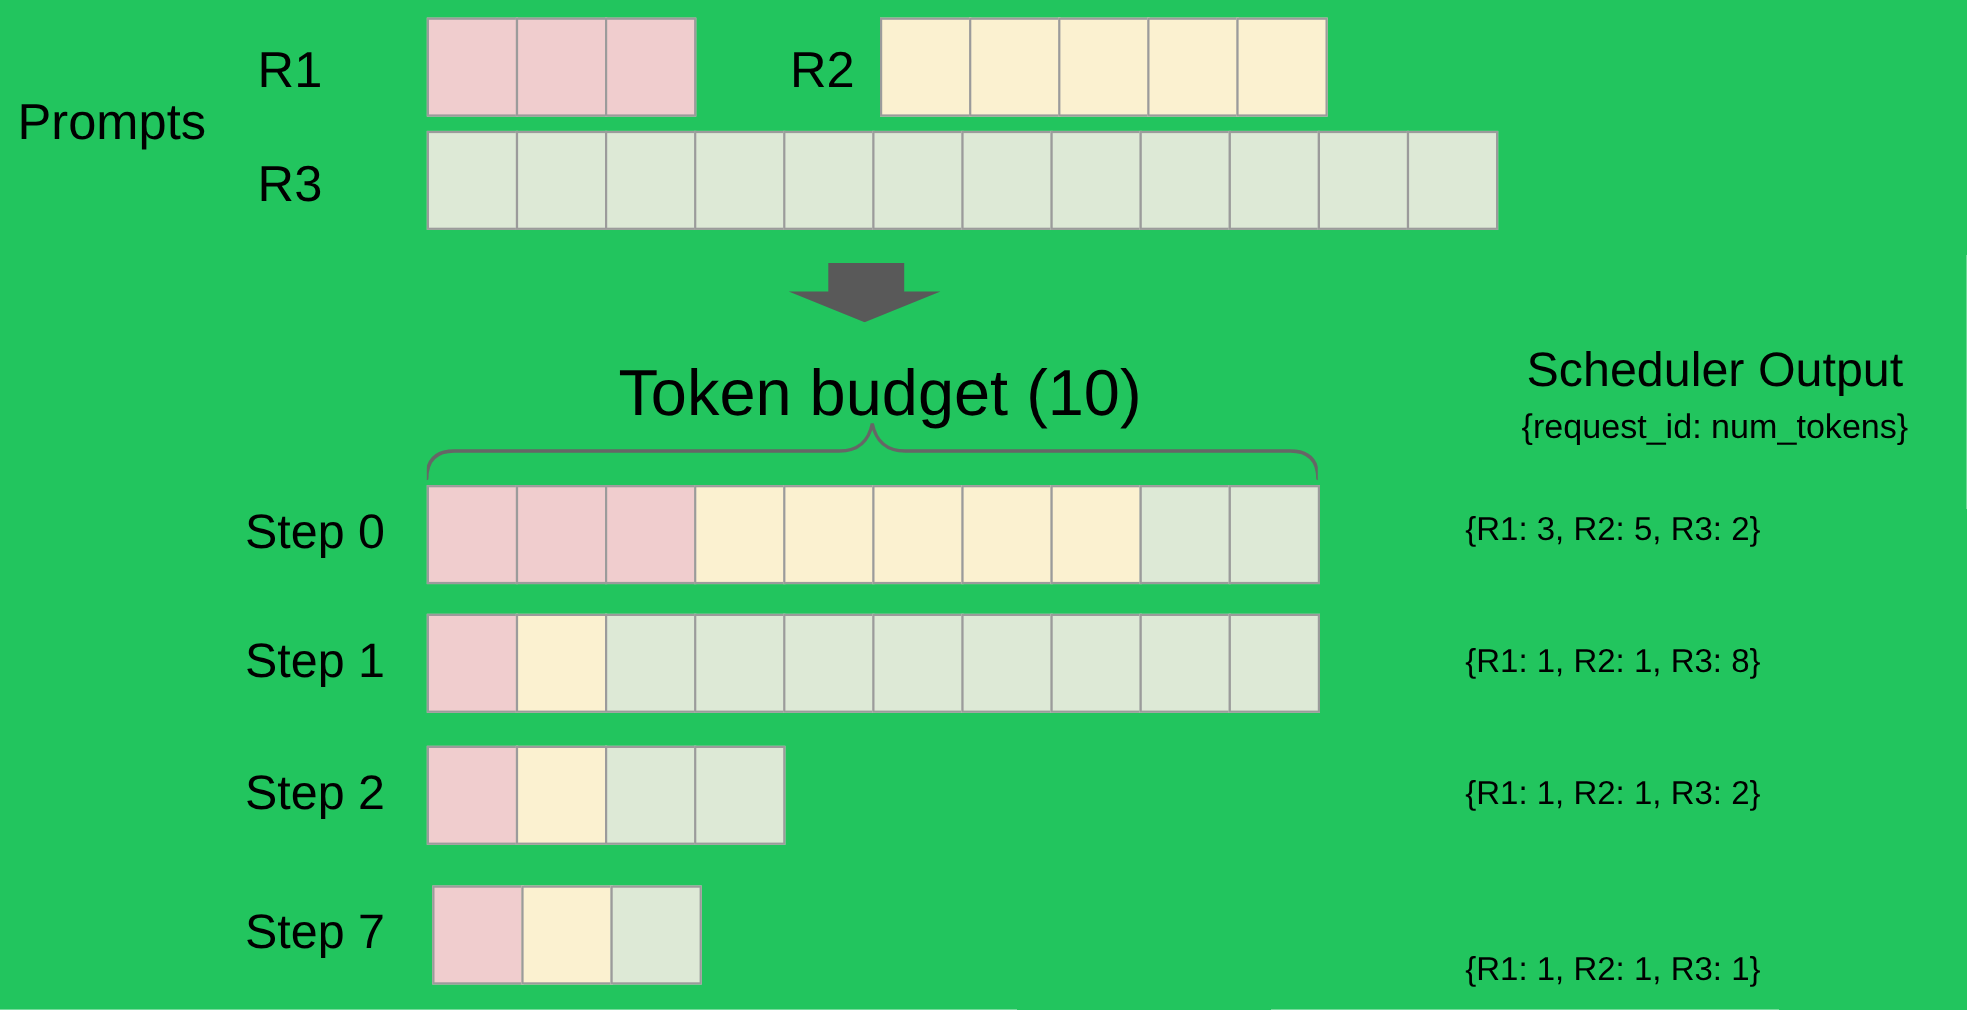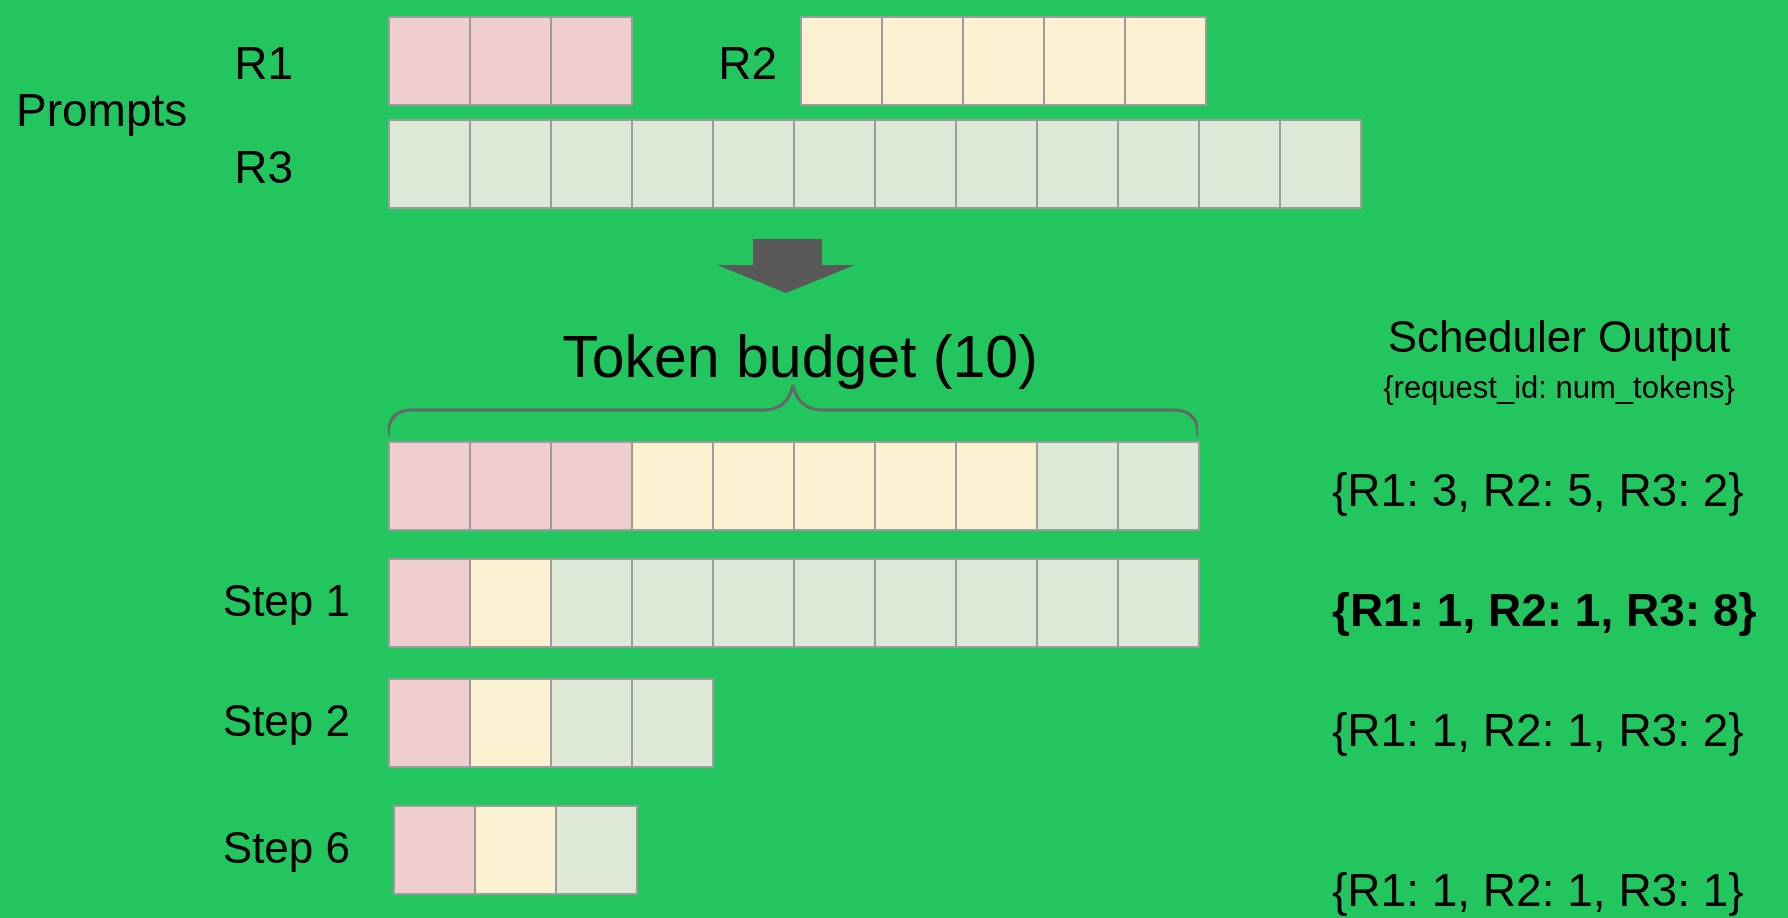--- a/index.html
+++ b/index.html
@@ -42,21 +42,21 @@
   .arrow-shape { fill: var(--arrow-fill, #595959); }
   .brace-path {
     fill: none;
     stroke: var(--brace-stroke, #666666);
     stroke-width: 3;
     stroke-linecap: round;
   }
 
   .font-xl { font-size: 46px; }
   .font-step { font-size: 44px; }
-  .font-out { font-size: 46px; }
+  .font-out { font-size: 30px; }
   .font-title { font-size: 59px; }
   .font-sched { font-size: 44px; }
   .font-sub { font-size: 31px; }
 </style>
 </head>
 <body>
 
 <div class="canvas">
 
   <div class="abs lbl font-xl" style="left:16px; top:87px;">Prompts</div>
@@ -99,20 +99,21 @@
 
   <div class="abs lbl font-title center" style="left:500px; top:328px; width:600px;">Token budget (10)</div>
 
   <svg class="abs" style="left:388px; top:383px;" width="810" height="54" viewBox="0 0 810 54">
     <path class="brace-path" d="M 0 52 Q 0 27 25 27 L 375 27 Q 400 27 405 2 Q 410 27 435 27 L 785 27 Q 810 27 810 52"></path>
   </svg>
 
   <div class="abs lbl font-sched center" style="left:1330px; top:315px; width:458px;">Scheduler Output</div>
   <div class="abs lbl font-sub center" style="left:1330px; top:372px; width:458px;">{request_id: num_tokens}</div>
 
+  <div class="abs lbl font-step right" style="left:150px; top:462px; width:200px;">Step 0</div>
   <div class="cellrow" style="left:388px; top:441px;">
       <div class="cell" style="background: rgb(240, 205, 206);"></div>
       <div class="cell" style="background: rgb(240, 205, 206);"></div>
       <div class="cell" style="background: rgb(240, 205, 206);"></div>
       <div class="cell" style="background: rgb(251, 241, 208);"></div>
       <div class="cell" style="background: rgb(251, 241, 208);"></div>
       <div class="cell" style="background: rgb(251, 241, 208);"></div>
       <div class="cell" style="background: rgb(251, 241, 208);"></div>
       <div class="cell" style="background: rgb(251, 241, 208);"></div>
       <div class="cell" style="background: rgb(221, 233, 214);"></div>
@@ -126,32 +127,32 @@
       <div class="cell" style="background: rgb(251, 241, 208);"></div>
       <div class="cell" style="background: rgb(221, 233, 214);"></div>
       <div class="cell" style="background: rgb(221, 233, 214);"></div>
       <div class="cell" style="background: rgb(221, 233, 214);"></div>
       <div class="cell" style="background: rgb(221, 233, 214);"></div>
       <div class="cell" style="background: rgb(221, 233, 214);"></div>
       <div class="cell" style="background: rgb(221, 233, 214);"></div>
       <div class="cell" style="background: rgb(221, 233, 214);"></div>
       <div class="cell" style="background: rgb(221, 233, 214);"></div>
     </div>
-  <div class="abs lbl font-out" style="left:1332px; top:587px;font-weight:bold;">{R1: 1, R2: 1, R3: 8}</div>
+  <div class="abs lbl font-out" style="left:1332px; top:587px;">{R1: 1, R2: 1, R3: 8}</div>
 
   <div class="abs lbl font-step right" style="left:150px; top:699px; width:200px;">Step 2</div>
   <div class="cellrow" style="left:388px; top:678px;">
       <div class="cell" style="background: rgb(240, 205, 206);"></div>
       <div class="cell" style="background: rgb(251, 241, 208);"></div>
       <div class="cell" style="background: rgb(221, 233, 214);"></div>
       <div class="cell" style="background: rgb(221, 233, 214);"></div>
     </div>
   <div class="abs lbl font-out" style="left:1332px; top:707px;">{R1: 1, R2: 1, R3: 2}</div>
 
-  <div class="abs lbl font-step right" style="left:150px; top:826px; width:200px;">Step 6</div>
+  <div class="abs lbl font-step right" style="left:150px; top:826px; width:200px;">Step 7</div>
   <div class="cellrow" style="left:393px; top:805px;">
       <div class="cell" style="background: rgb(240, 205, 206);"></div>
       <div class="cell" style="background: rgb(251, 241, 208);"></div>
       <div class="cell" style="background: rgb(221, 233, 214);"></div>
     </div>
   <div class="abs lbl font-out" style="left:1332px; top:827px;margin-top:40px;">{R1: 1, R2: 1, R3: 1}</div>
 
 </div>
 
 </body></html>

